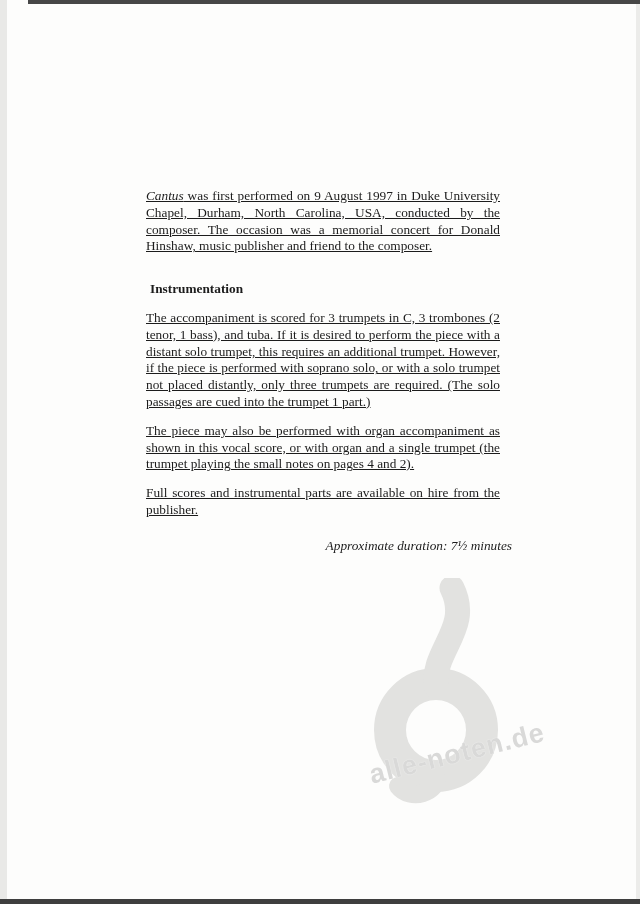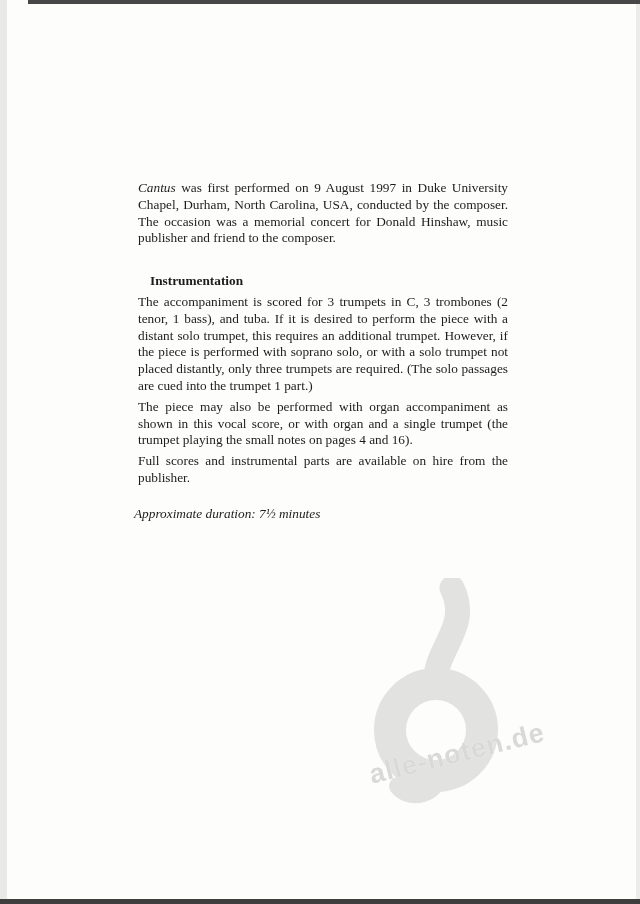--- a/index.html
+++ b/index.html
@@ -43,33 +43,34 @@
   .content {
     position: absolute;
     left: 134px;
     top: 176px;
     width: 378px;
     color: #1c1c1c;
     font-size: 13.3px;
     line-height: 16.8px;
   }
   .para {
-    margin: 4px;
+    margin: 12px;
     text-align: justify;
+    text-decoration: underline;
   }
   .heading {
     margin: 26px 0 0 16px;
     font-size: 13.3px;
     font-weight: bold;
     line-height: 16.8px;
   }
   .italic { font-style: italic; }
   .duration {
     margin: 19px 0 0 0;
-    text-align: left;
+    text-align: right;
     font-style: italic;
   }
   
   .watermark {
     position: absolute;
     left: 348px;
     top: 578px;
     width: 220px;
     height: 240px;
     pointer-events: none;
@@ -112,21 +113,21 @@
   </div>
 
   <div class="content">
 
     <p class="para"><span class="italic">Cantus</span><span> was first performed on 9 August 1997 in Duke University Chapel, Durham, North Carolina, USA, conducted by the composer. The occasion was a memorial concert for Donald Hinshaw, music publisher and friend to the composer.</span></p>
 
     <p class="heading">Instrumentation</p>
 
     <p class="para">The accompaniment is scored for 3 trumpets in C, 3 trombones (2 tenor, 1 bass), and tuba. If it is desired to perform the piece with a distant solo trumpet, this requires an additional trumpet. However, if the piece is performed with soprano solo, or with a solo trumpet not placed distantly, only three trumpets are required. (The solo passages are cued into the trumpet 1 part.)</p>
 
-    <p class="para">The piece may also be performed with organ accompaniment as shown in this vocal score, or with organ and a single trumpet (the trumpet playing the small notes on pages 4 and 16).</p>
+    <p class="para">The piece may also be performed with organ accompaniment as shown in this vocal score, or with organ and a single trumpet (the trumpet playing the small notes on pages 4 and 2).</p>
 
     <p class="para">Full scores and instrumental parts are available on hire from the publisher.</p>
 
     <p class="duration">Approximate duration: 7½ minutes</p>
 
   </div>
 
 </div>
 
 </body></html>

